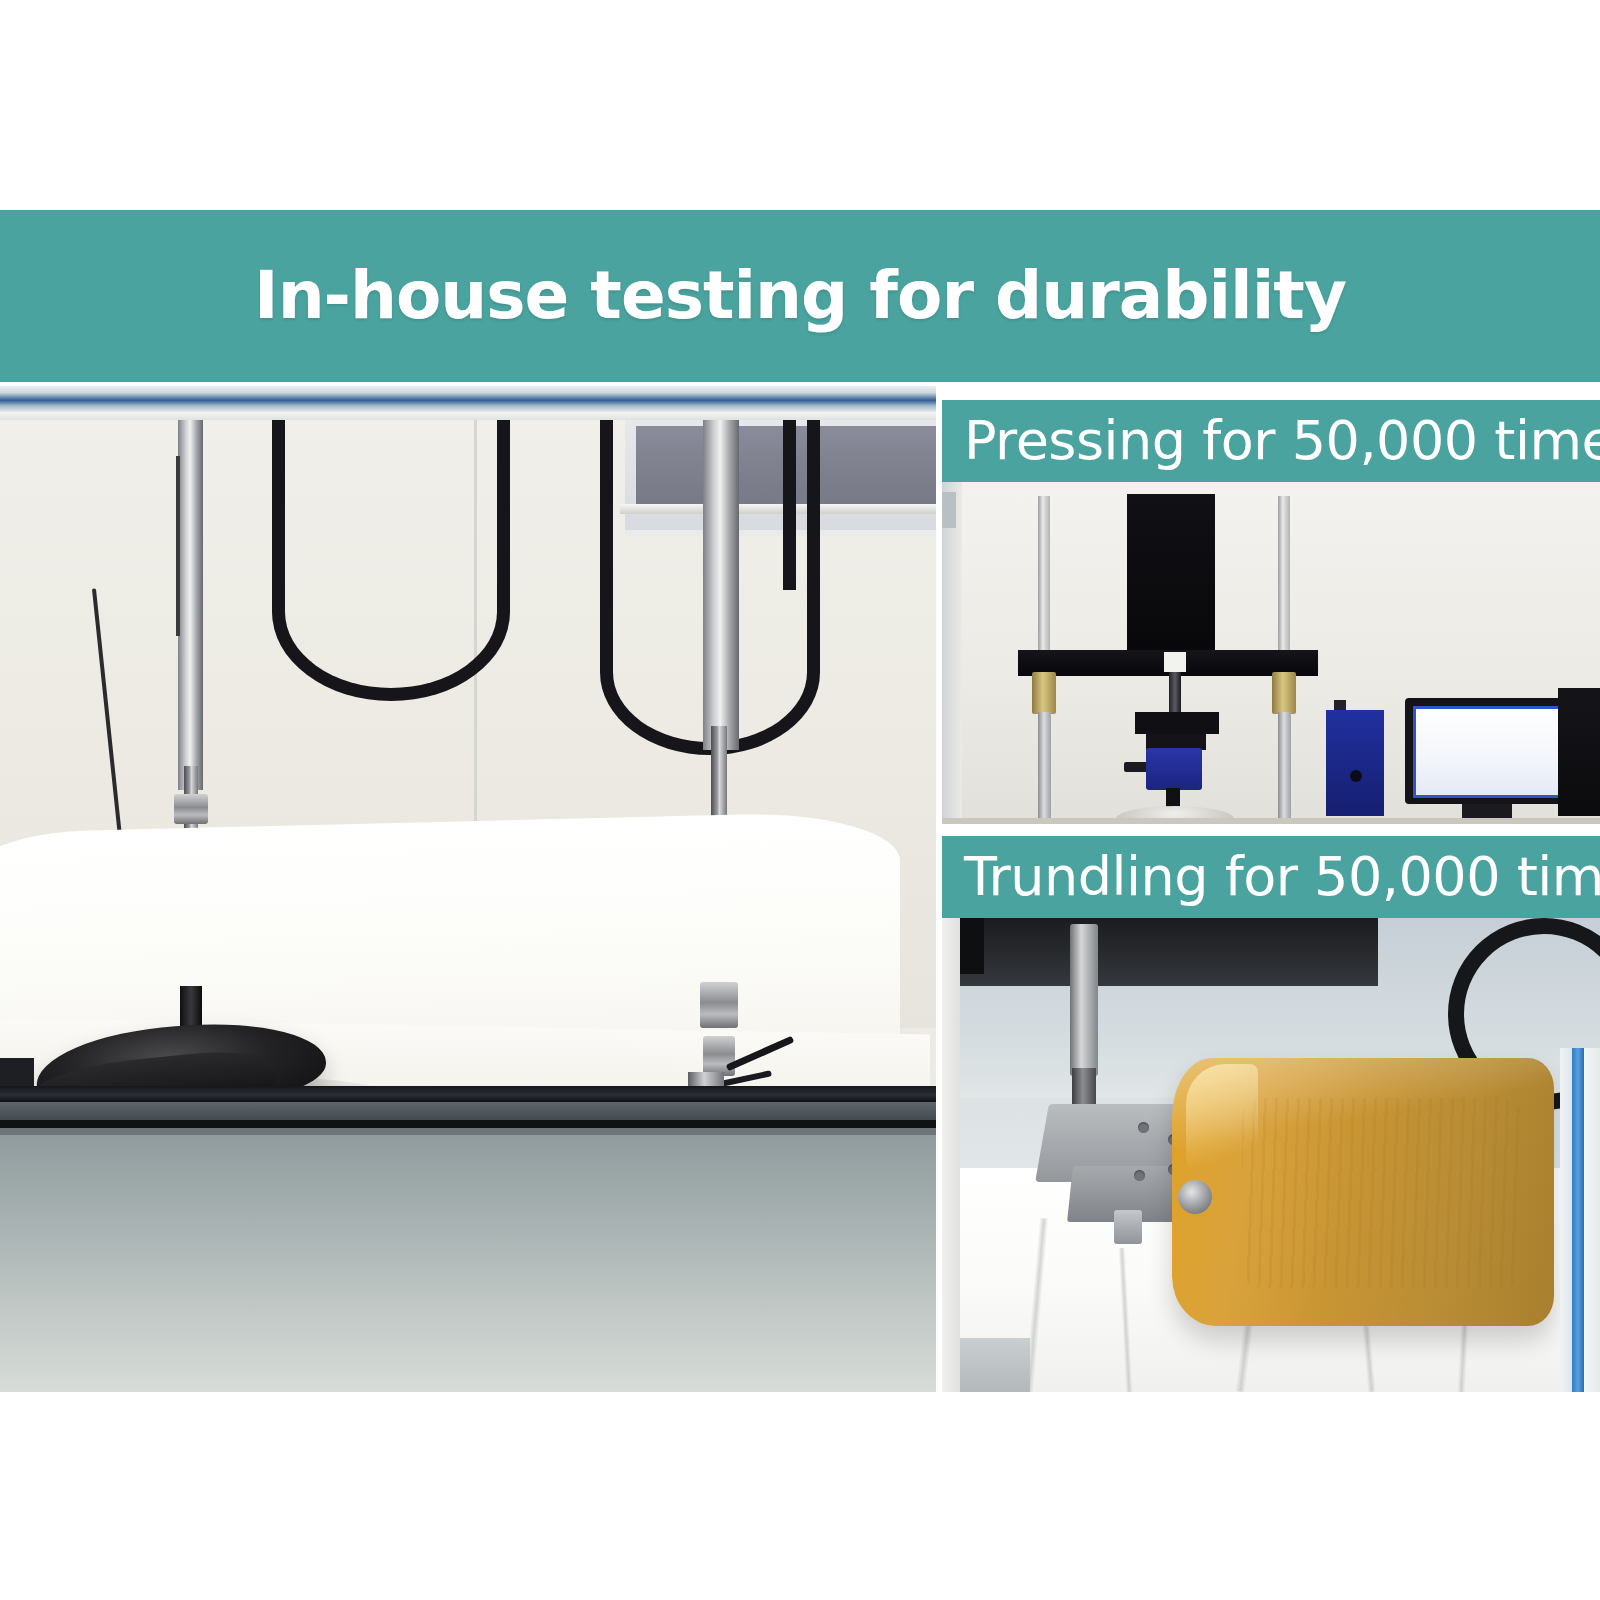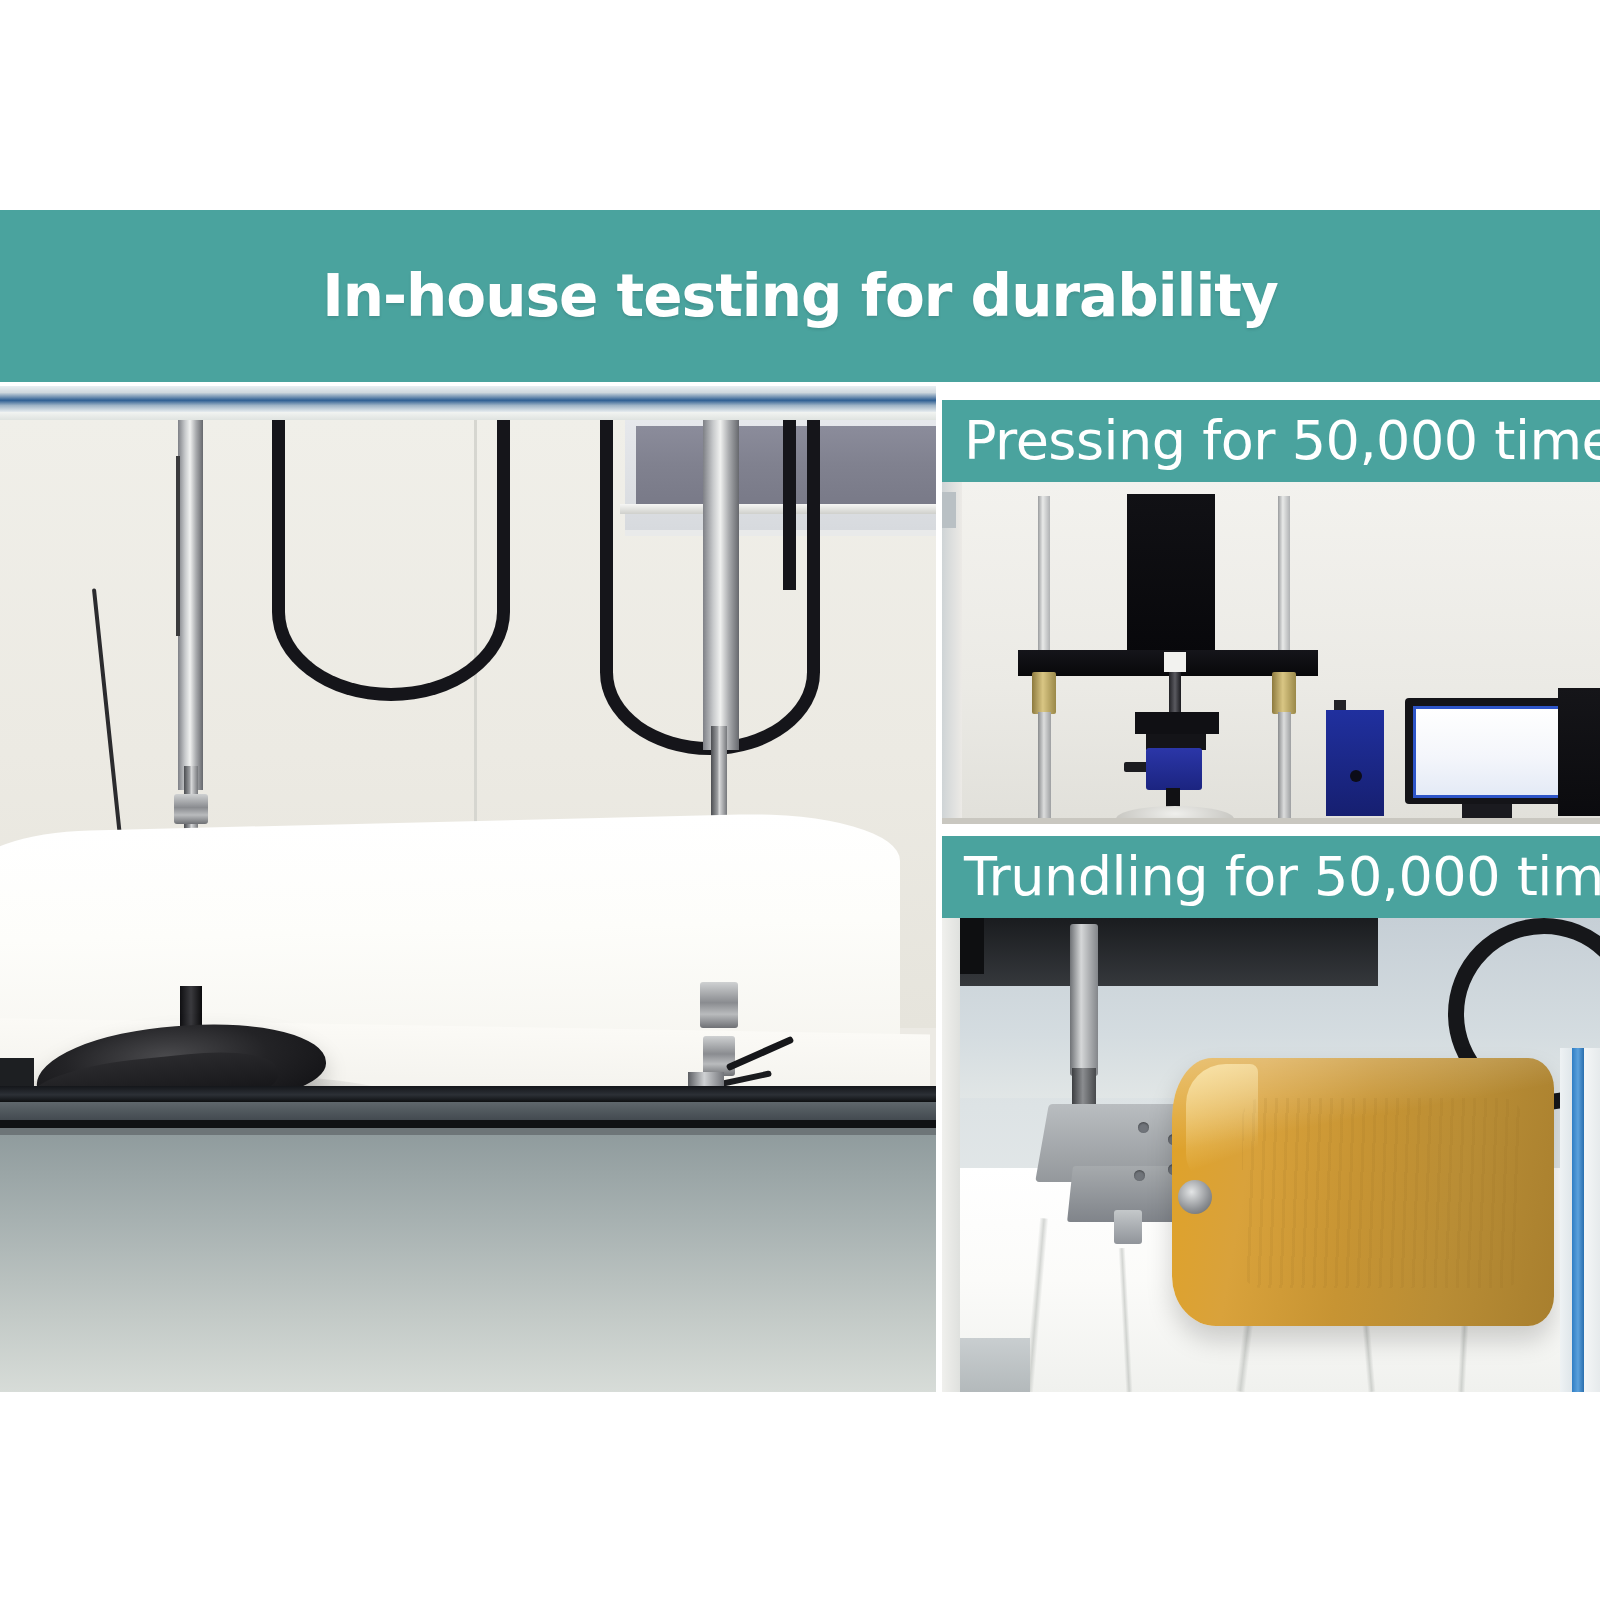--- a/index.html
+++ b/index.html
@@ -29,21 +29,21 @@
     height: 172px;
     background: #4aa39e;
     display: flex;
     align-items: center;
     justify-content: center;
     overflow: hidden;
   }
   .title-banner .title-text {
     color: #ffffff;
     font-family: "DejaVu Sans", sans-serif;
-    font-size: 58px;
+    font-size: 66px;
     font-weight: 600;
     letter-spacing: -1px;
     line-height: 1;
     white-space: nowrap;
     text-shadow: 0 2px 3px rgba(0,0,0,0.10);
   }
 
   
   .grid {
     position: absolute;

